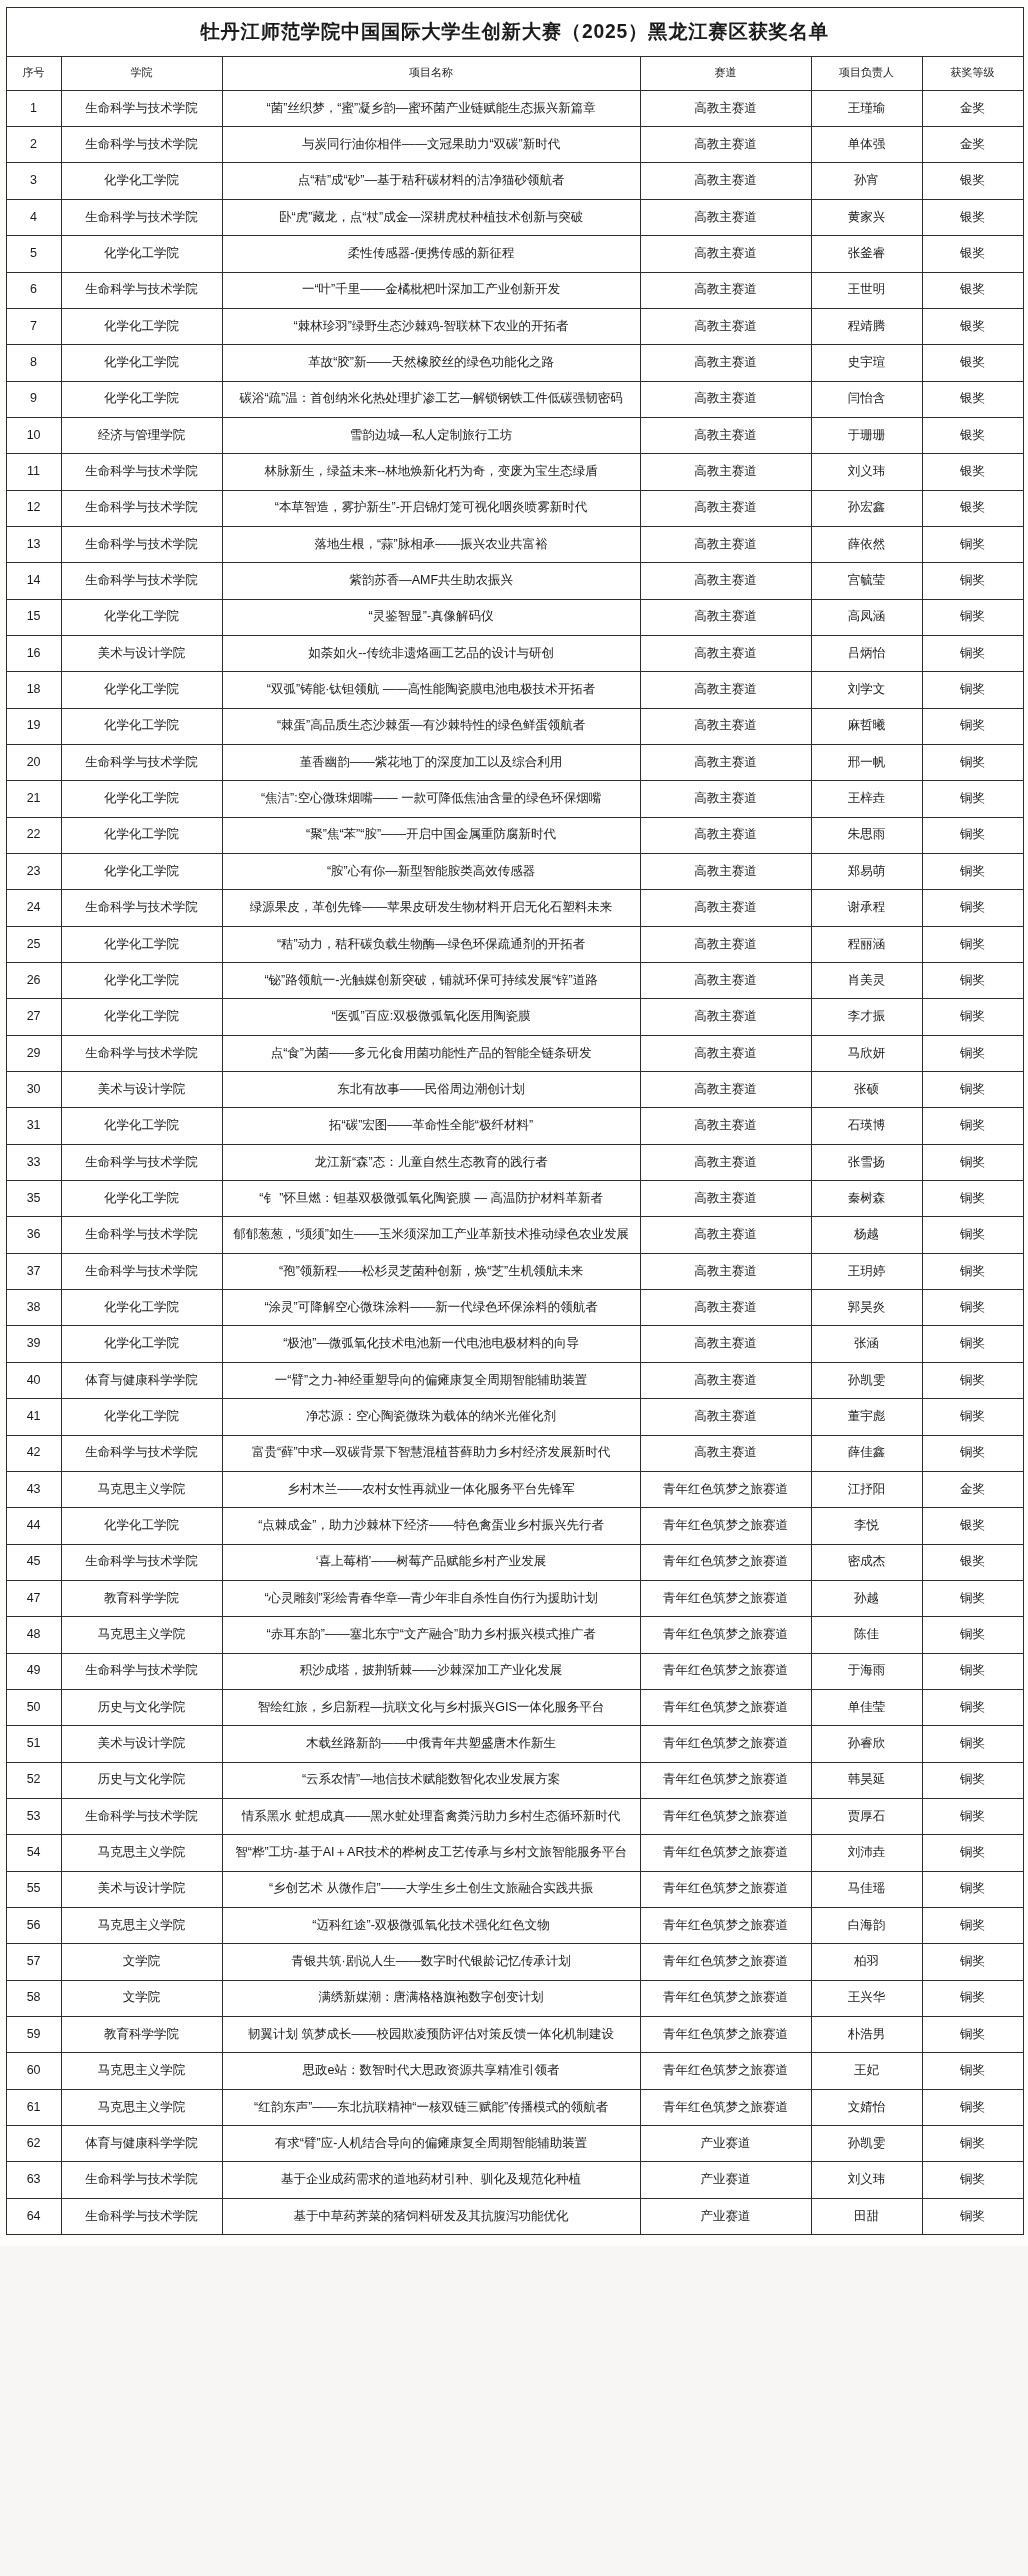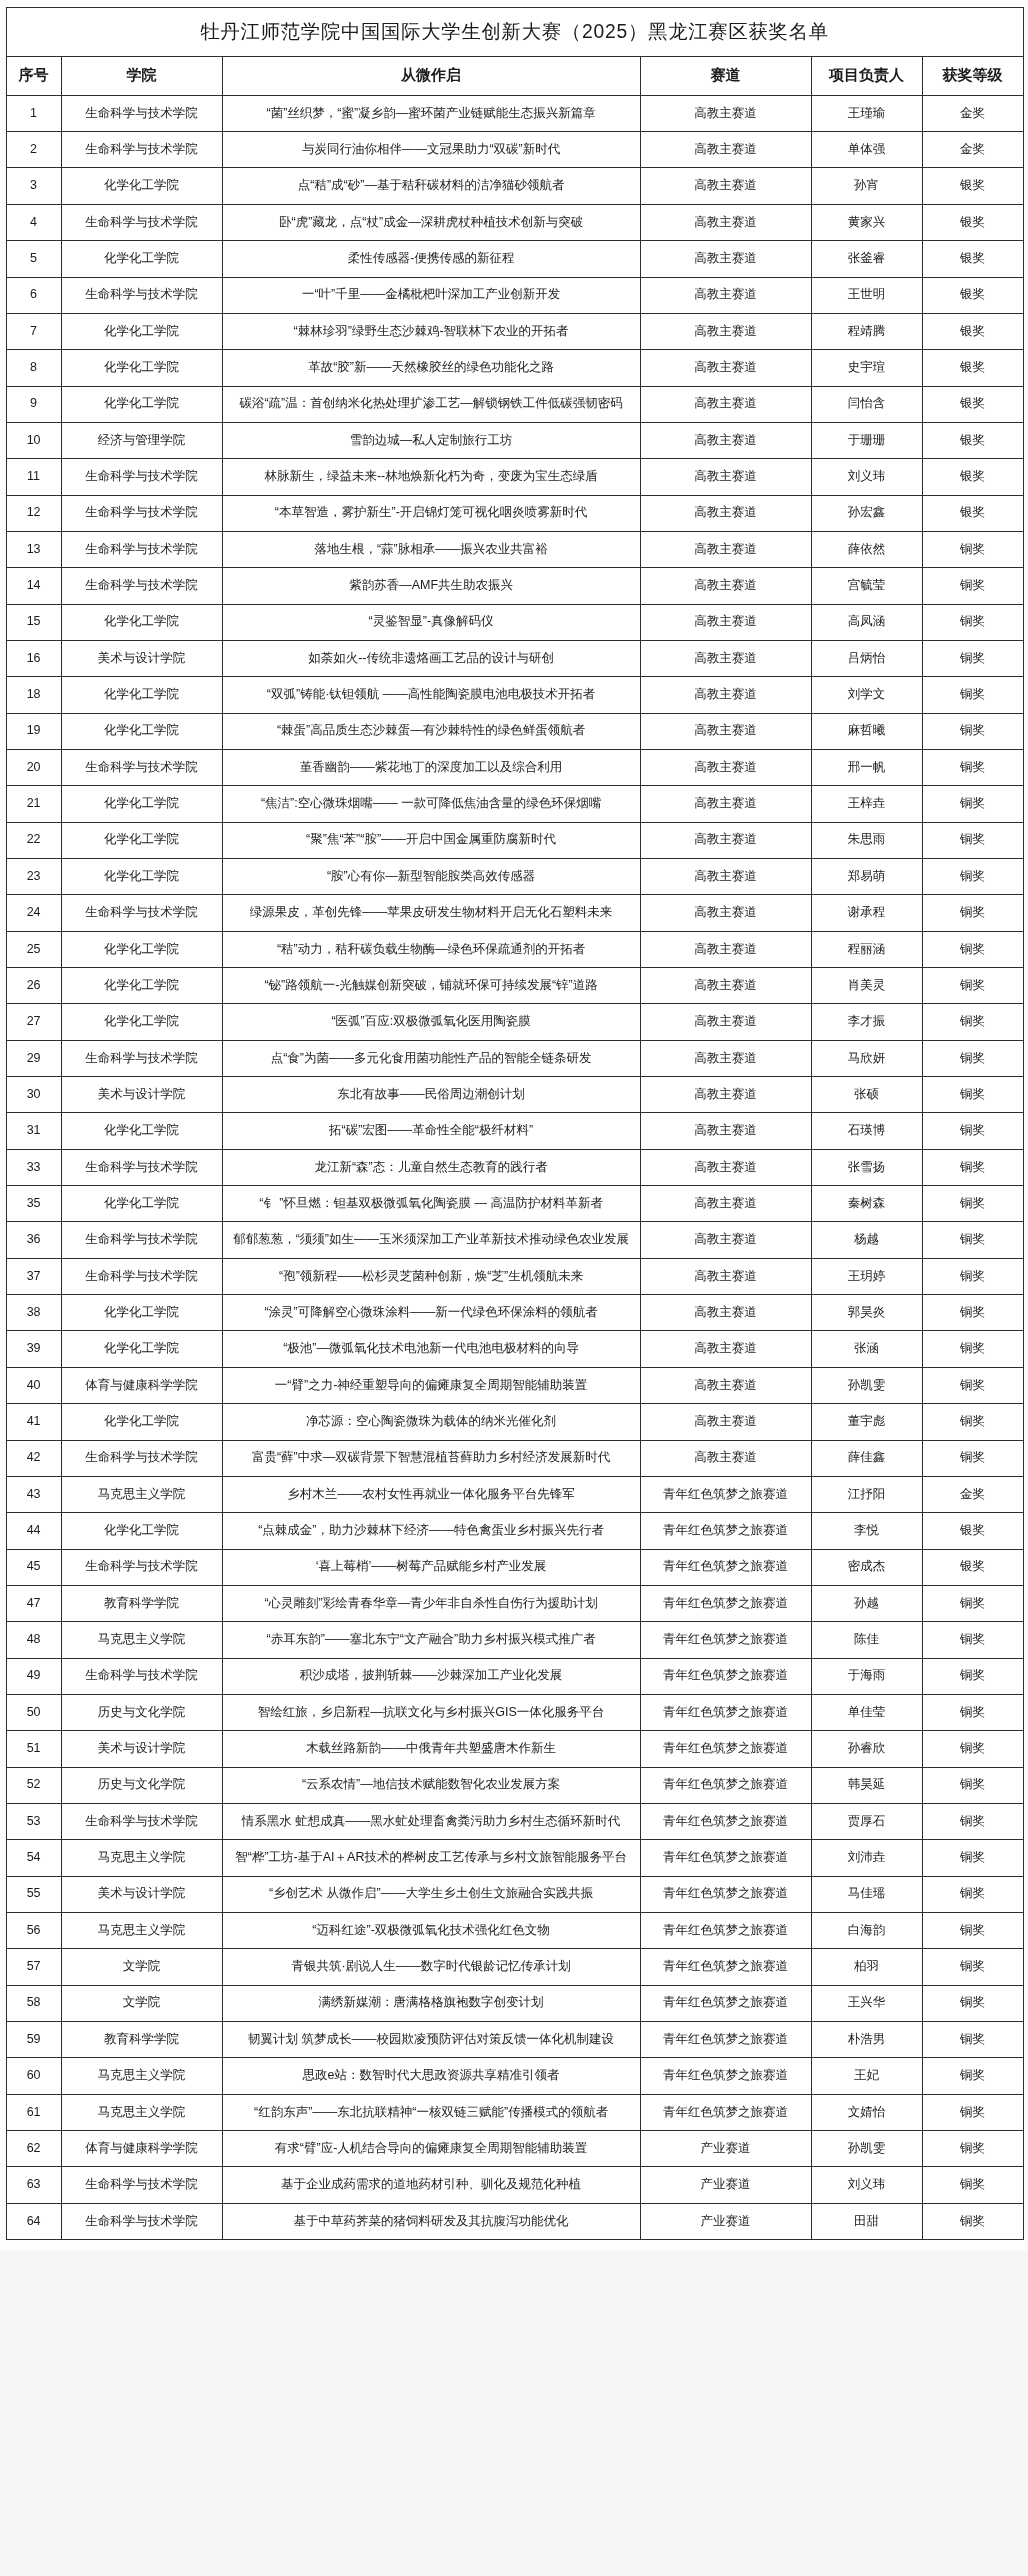--- a/index.html
+++ b/index.html
@@ -23,28 +23,28 @@
   }
   .award-table th, .award-table td {
     border: 1.2px solid #2e2e2e;
     text-align: center;
     vertical-align: middle;
     box-sizing: border-box;
     word-break: break-all;
   }
   .title-cell {
     font-size: 19.3px;
-    font-weight: 400;
+    font-weight: 700;
     letter-spacing: 0.8px;
     padding: 11.3px 4.8px;
     line-height: 1.3;
   }
   .award-table thead th.col-head {
-    font-size: 15px;
-    font-weight: 700;
+    font-size: 11px;
+    font-weight: 400;
     padding: 9.6px 2.4px;
     line-height: 1.25;
     margin-left: 36px;
   }
   .award-table tbody td {
     font-size: 12.5px;
     font-weight: 500;
     line-height: 1.42;
     padding: 8.8px 3.2px;
   }
@@ -73,21 +73,21 @@
       <col class="w-leader">
       <col class="w-award">
     </colgroup>
     <thead>
       <tr>
         <th class="title-cell" colspan="6">牡丹江师范学院中国国际大学生创新大赛（2025）黑龙江赛区获奖名单</th>
       </tr>
       <tr>
         <th class="col-head">序号</th>
         <th class="col-head">学院</th>
-        <th class="col-head">从微作启</th>
+        <th class="col-head">项目名称</th>
         <th class="col-head">赛道</th>
         <th class="col-head">项目负责人</th>
         <th class="col-head">获奖等级</th>
       </tr>
     </thead>
     <tbody>
         <tr>
           <td class="c-no">1</td>
           <td class="c-college">生命科学与技术学院</td>
           <td class="c-project">“菌”丝织梦，“蜜”凝乡韵—蜜环菌产业链赋能生态振兴新篇章</td>

